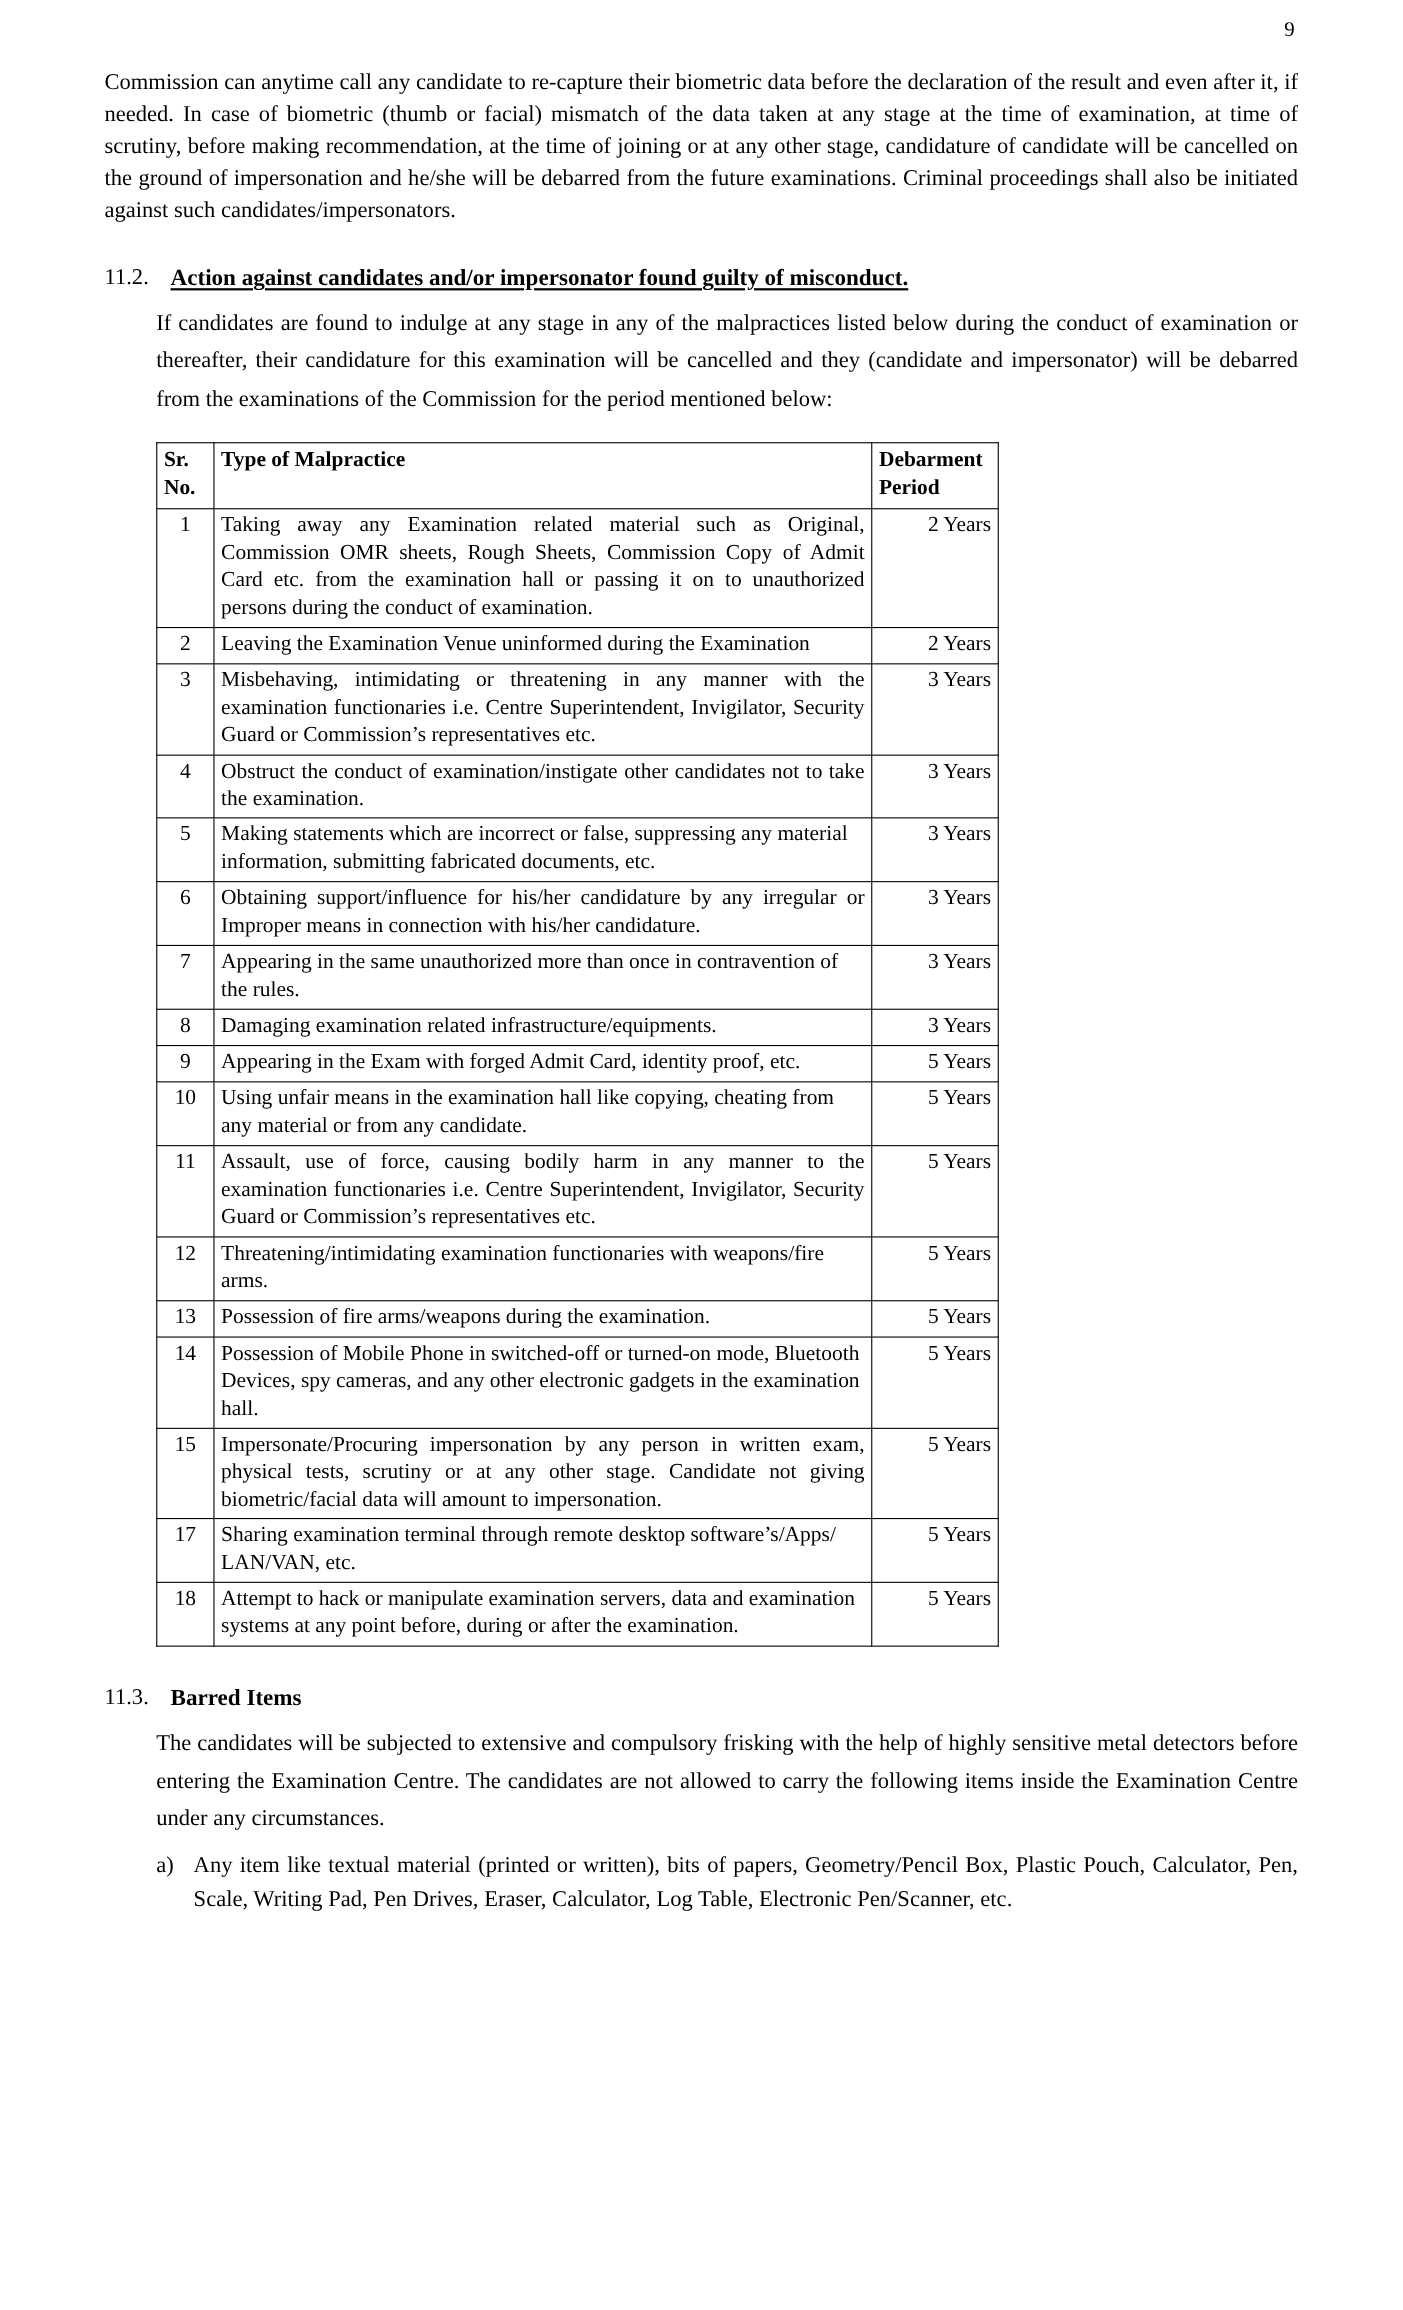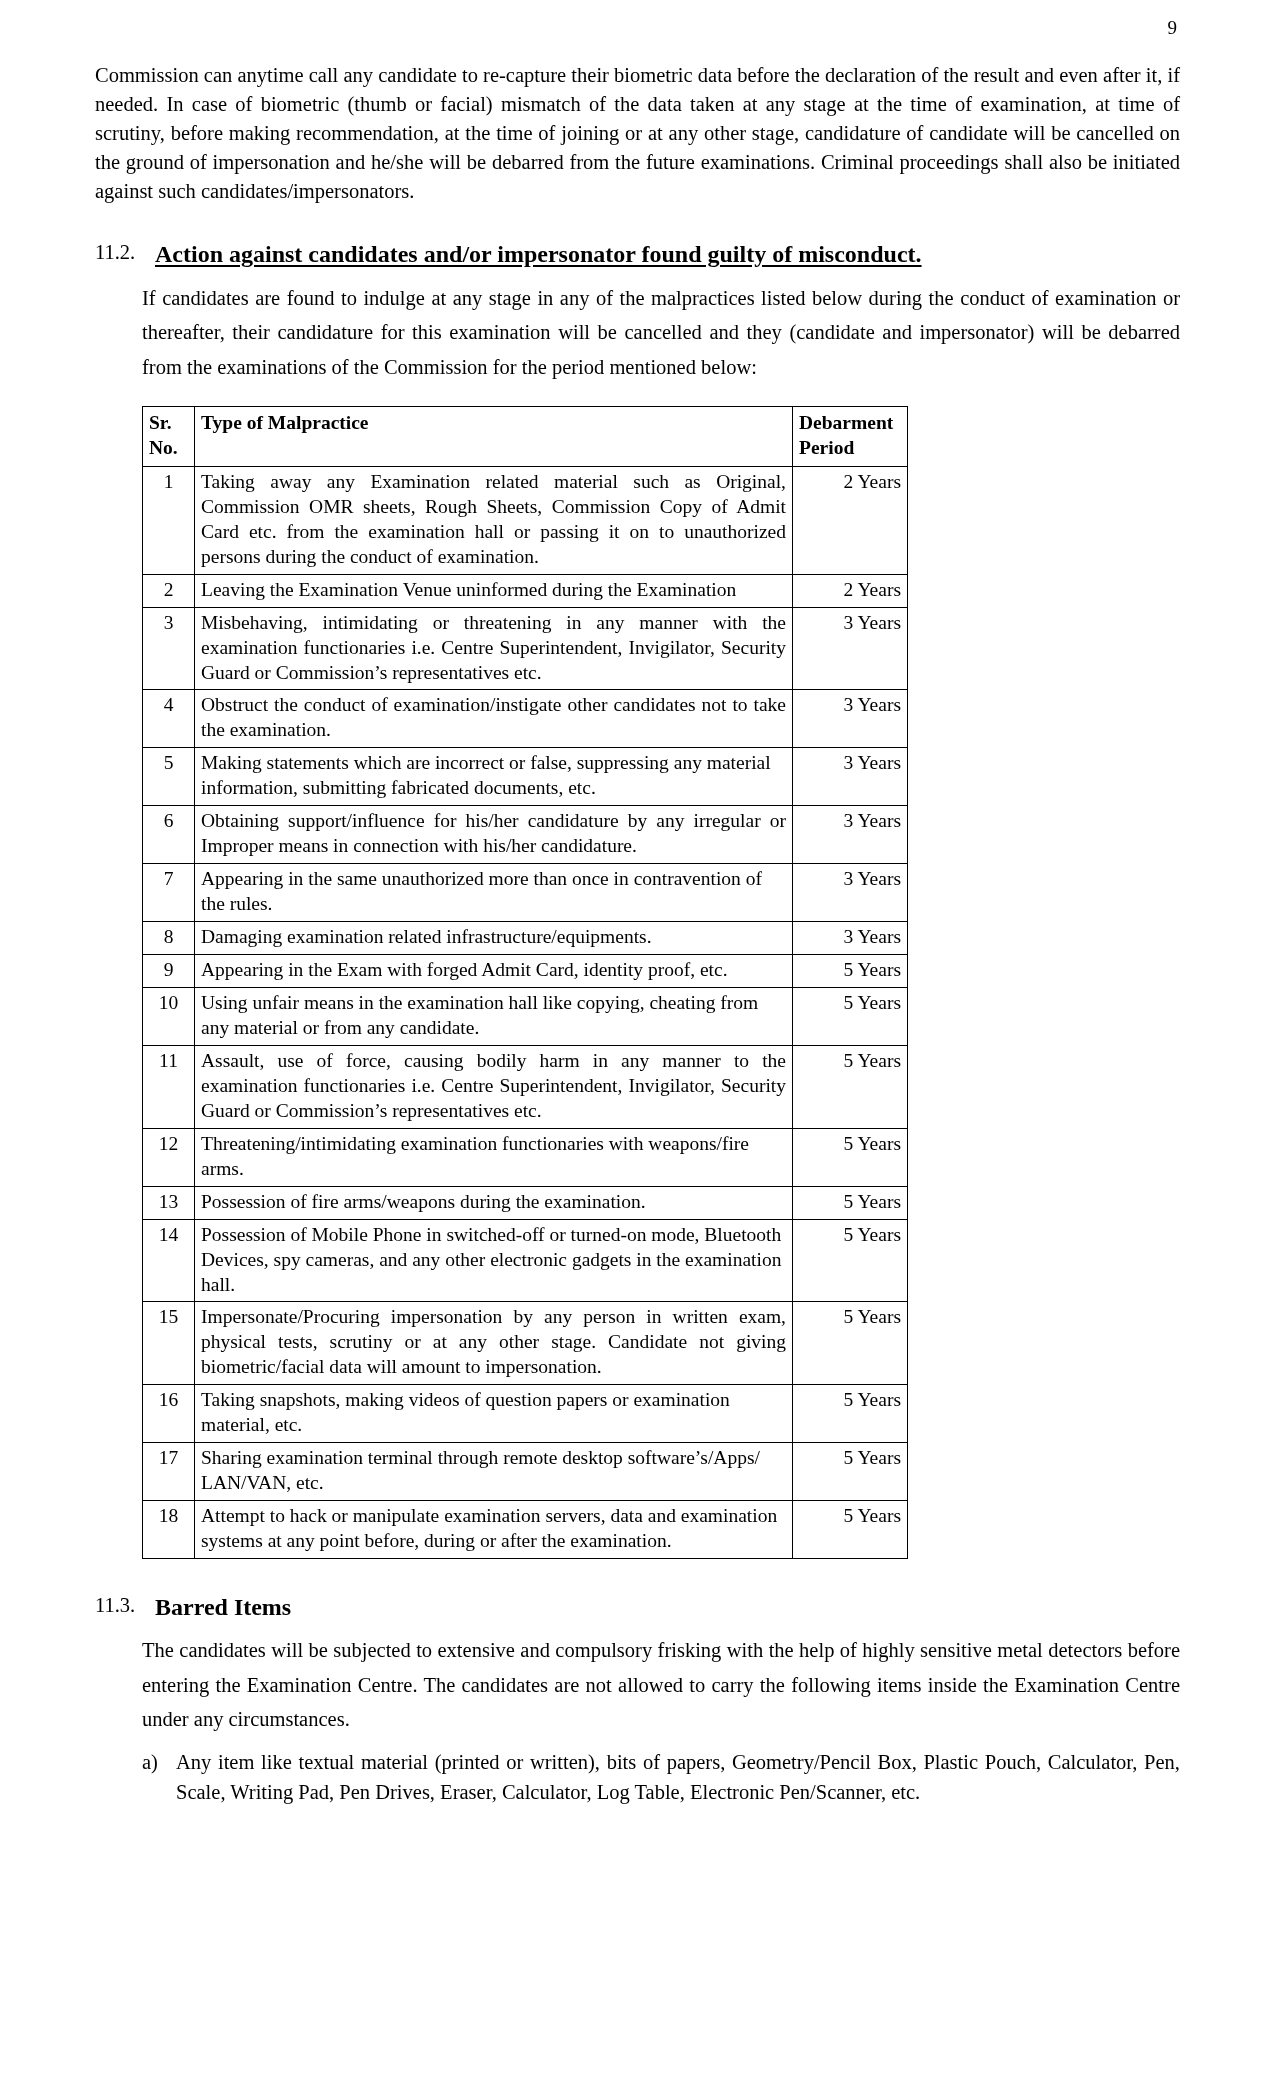--- a/index.html
+++ b/index.html
@@ -53,21 +53,21 @@
     margin-bottom: 10px;
   }
   .clause-number {
     width: 60px;
     flex: 0 0 60px;
     font-size: 20.5px;
     line-height: 1.3;
     padding-left: 0;
   }
   .clause-title {
-    font-size: 24px;
+    font-size: 21px;
     font-weight: bold;
     text-decoration: underline;
     text-underline-offset: 3px;
     line-height: 1.3;
   }
   .clause-title.nounderline {
     text-decoration: none;
   }
 
   
@@ -237,25 +237,20 @@
         <td class="sr">14</td>
         <td class="type nojust">Possession of Mobile Phone in switched-off or turned-on mode, Bluetooth Devices, spy cameras, and any other electronic gadgets in the examination hall.</td>
         <td class="deb">5 Years</td>
       </tr>
       <tr>
         <td class="sr">15</td>
         <td class="type">Impersonate/Procuring impersonation by any person in written exam, physical tests, scrutiny or at any other stage. Candidate not giving biometric/facial data will amount to impersonation.</td>
         <td class="deb">5 Years</td>
       </tr>
       <tr>
-        <td class="sr">16</td>
-        <td class="type nojust">Taking snapshots, making videos of question papers or examination material, etc.</td>
-        <td class="deb">5 Years</td>
-      </tr>
-      <tr>
         <td class="sr">17</td>
         <td class="type nojust">Sharing examination terminal through remote desktop software’s/Apps/ LAN/VAN, etc.</td>
         <td class="deb">5 Years</td>
       </tr>
       <tr>
         <td class="sr">18</td>
         <td class="type nojust">Attempt to hack or manipulate examination servers, data and examination systems at any point before, during or after the examination.</td>
         <td class="deb">5 Years</td>
       </tr>
     </tbody>

